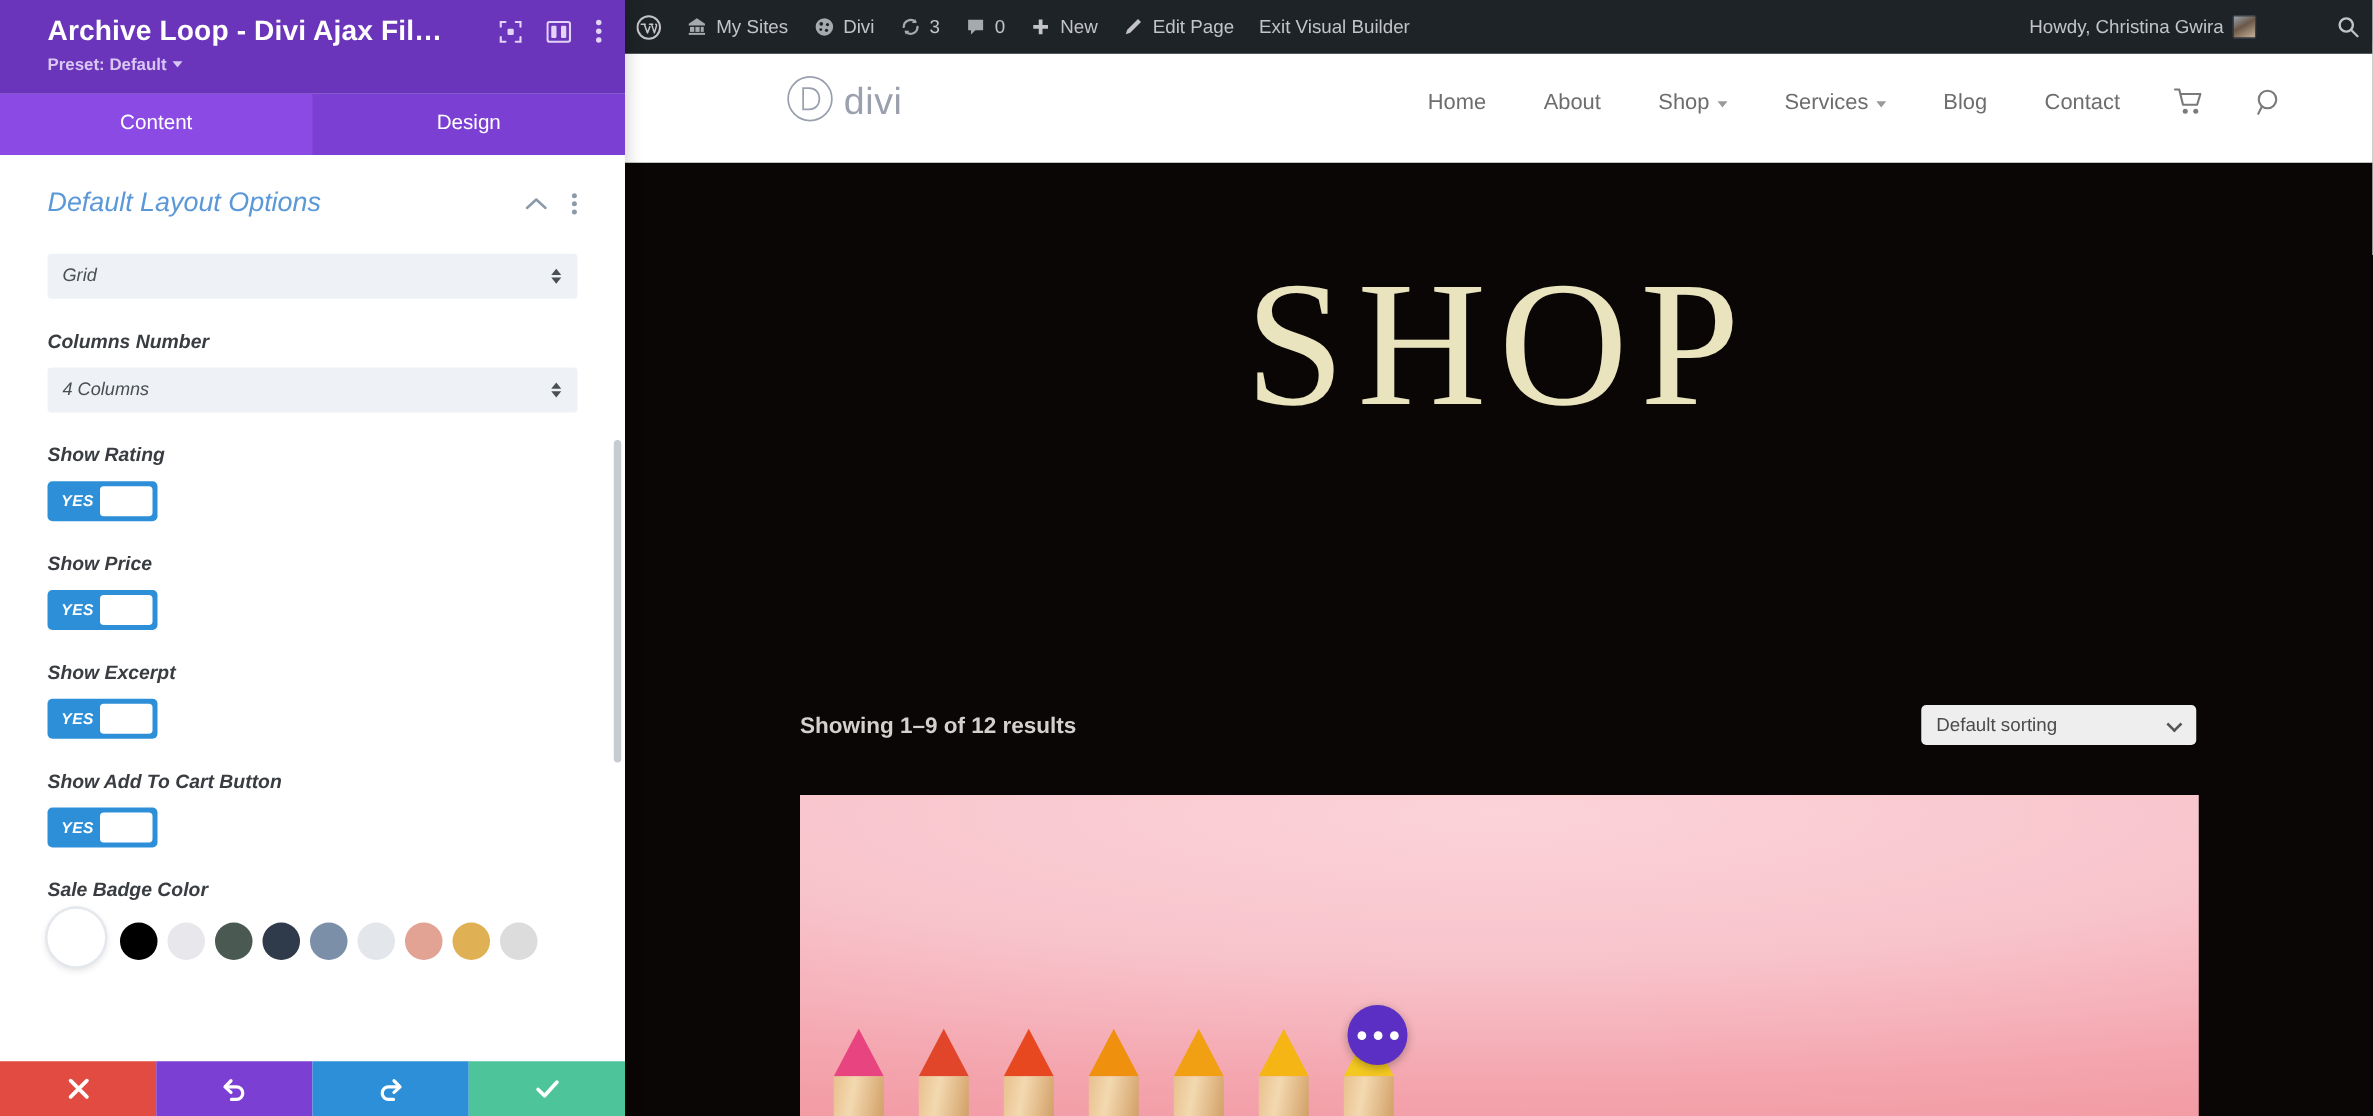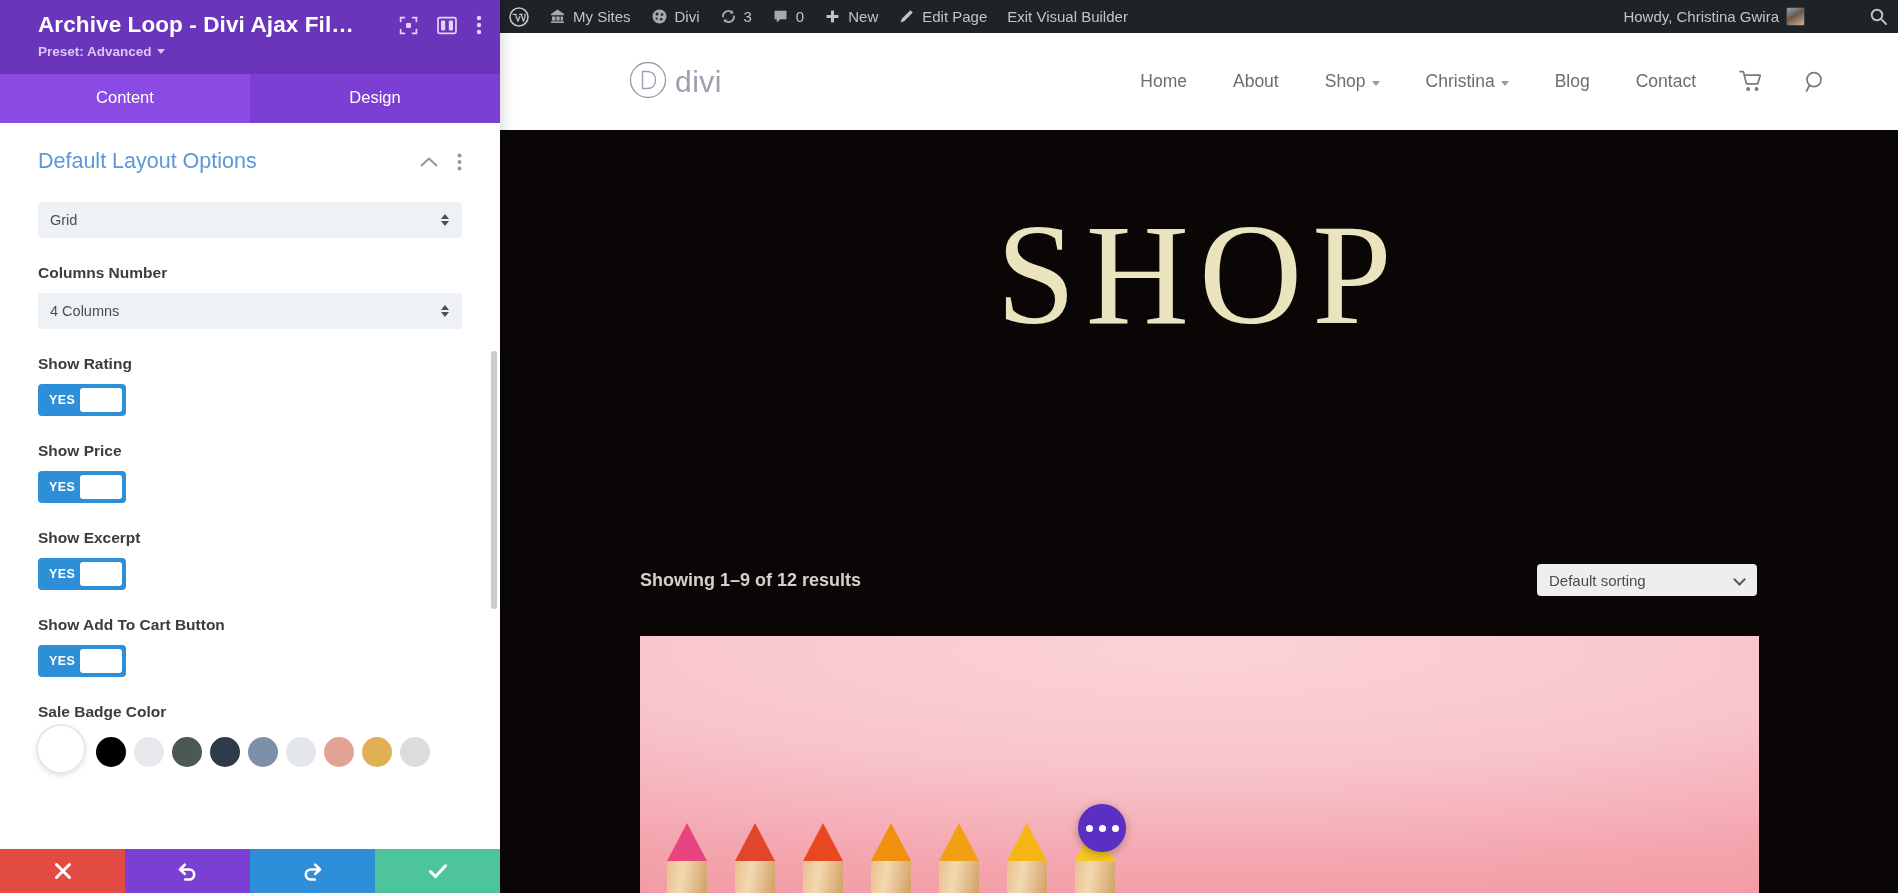--- a/index.html
+++ b/index.html
@@ -48,21 +48,21 @@
   .panel-tab {
     flex: 1 1 0; text-align: center;
     color: #ffffff; font-size: 16.5px;
     padding: 14px 0 16px;
     cursor: pointer; position: relative;
   }
   .panel-tab.active { background: #8b4ae4; }
 
   .panel-body {
     flex: 1 1 auto; overflow: hidden; position: relative;
-    padding: 0 0 0 0; background: #fff;
+    padding: 0 0 0 0; background: #fff; font-style: italic;
   }
   .panel-scroll { padding: 26px 38px 0 38px; position: relative; }
 
   .section-head {
     display: flex; align-items: center; margin-bottom: 28px;
   }
   .section-title { color: #5a98d8; font-size: 21.5px; }
   .section-head-icons { margin-left: auto; display: flex; align-items: center; gap: 19px; }
   .sh-ico { color: #8b99a8; cursor: pointer; display: flex; }
 
@@ -120,23 +120,23 @@
     cursor: pointer; color: #fff;
   }
   .pa-cancel { background: #e24b41; }
   .pa-undo   { background: #7b3fd4; }
   .pa-redo   { background: #2e8fd9; }
   .pa-save   { background: #4ec49a; }
 
   
   #admin-bar {
     position: absolute; left: 500px; top: 0;
-    width: 1398px; height: 33px;
+    width: 1398px; height: 43px;
     background: #1d2327;
-    display: flex; align-items: flex-start;
+    display: flex; align-items: center;
     color: #c3c4c7; font-size: 15px;
     z-index: 30;
   }
   .ab-item {
     display: flex; align-items: center; gap: 7px;
     padding: 0 10px; height: 33px; cursor: pointer;
     white-space: nowrap;
   }
   .ab-item:first-child { padding-left: 9px; }
   .ab-ico { display: flex; align-items: center; color: #a7aaad; }
@@ -349,21 +349,21 @@
         <span>Home</span>
       </div>
       <div class="nav-item">
         <span>About</span>
       </div>
       <div class="nav-item">
         <span>Shop</span>
         <span class="nav-chev"></span>
       </div>
       <div class="nav-item">
-        <span>Christina</span>
+        <span>Services</span>
         <span class="nav-chev"></span>
       </div>
       <div class="nav-item">
         <span>Blog</span>
       </div>
       <div class="nav-item">
         <span>Contact</span>
       </div>
       <span class="nav-ico">
         <svg width="25" height="23" viewBox="0 0 25 23" fill="none">
@@ -452,21 +452,21 @@
           <span class="phi">
             <svg width="6" height="20" viewBox="0 0 6 20">
               <circle cx="3" cy="3" r="2.2" fill="#e2d3f7"></circle>
               <circle cx="3" cy="10" r="2.2" fill="#e2d3f7"></circle>
               <circle cx="3" cy="17" r="2.2" fill="#e2d3f7"></circle>
             </svg>
           </span>
         </div>
       </div>
       <div class="panel-preset">
-        <span>Preset: Advanced</span>
+        <span>Preset: Default</span>
         <span class="caret-dn"></span>
       </div>
     </div>
 
     <div class="panel-tabs">
       <div class="panel-tab active">
         <span>Content</span>
       </div>
       <div class="panel-tab">
         <span>Design</span>

